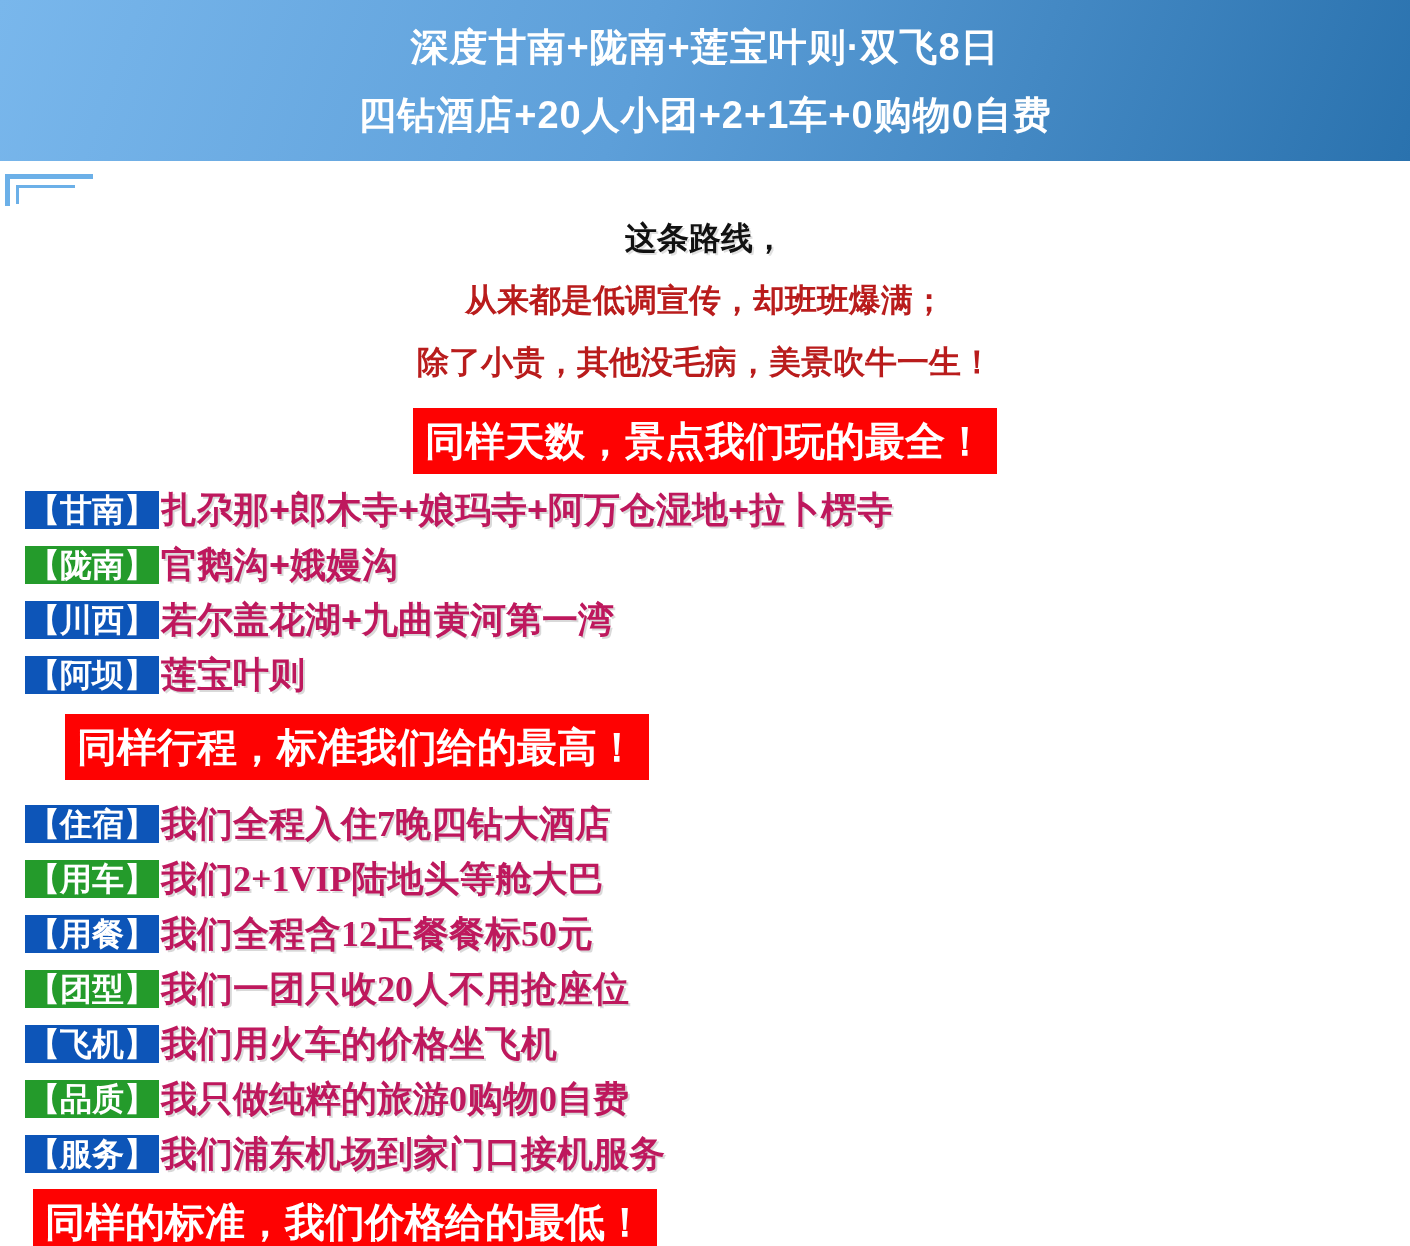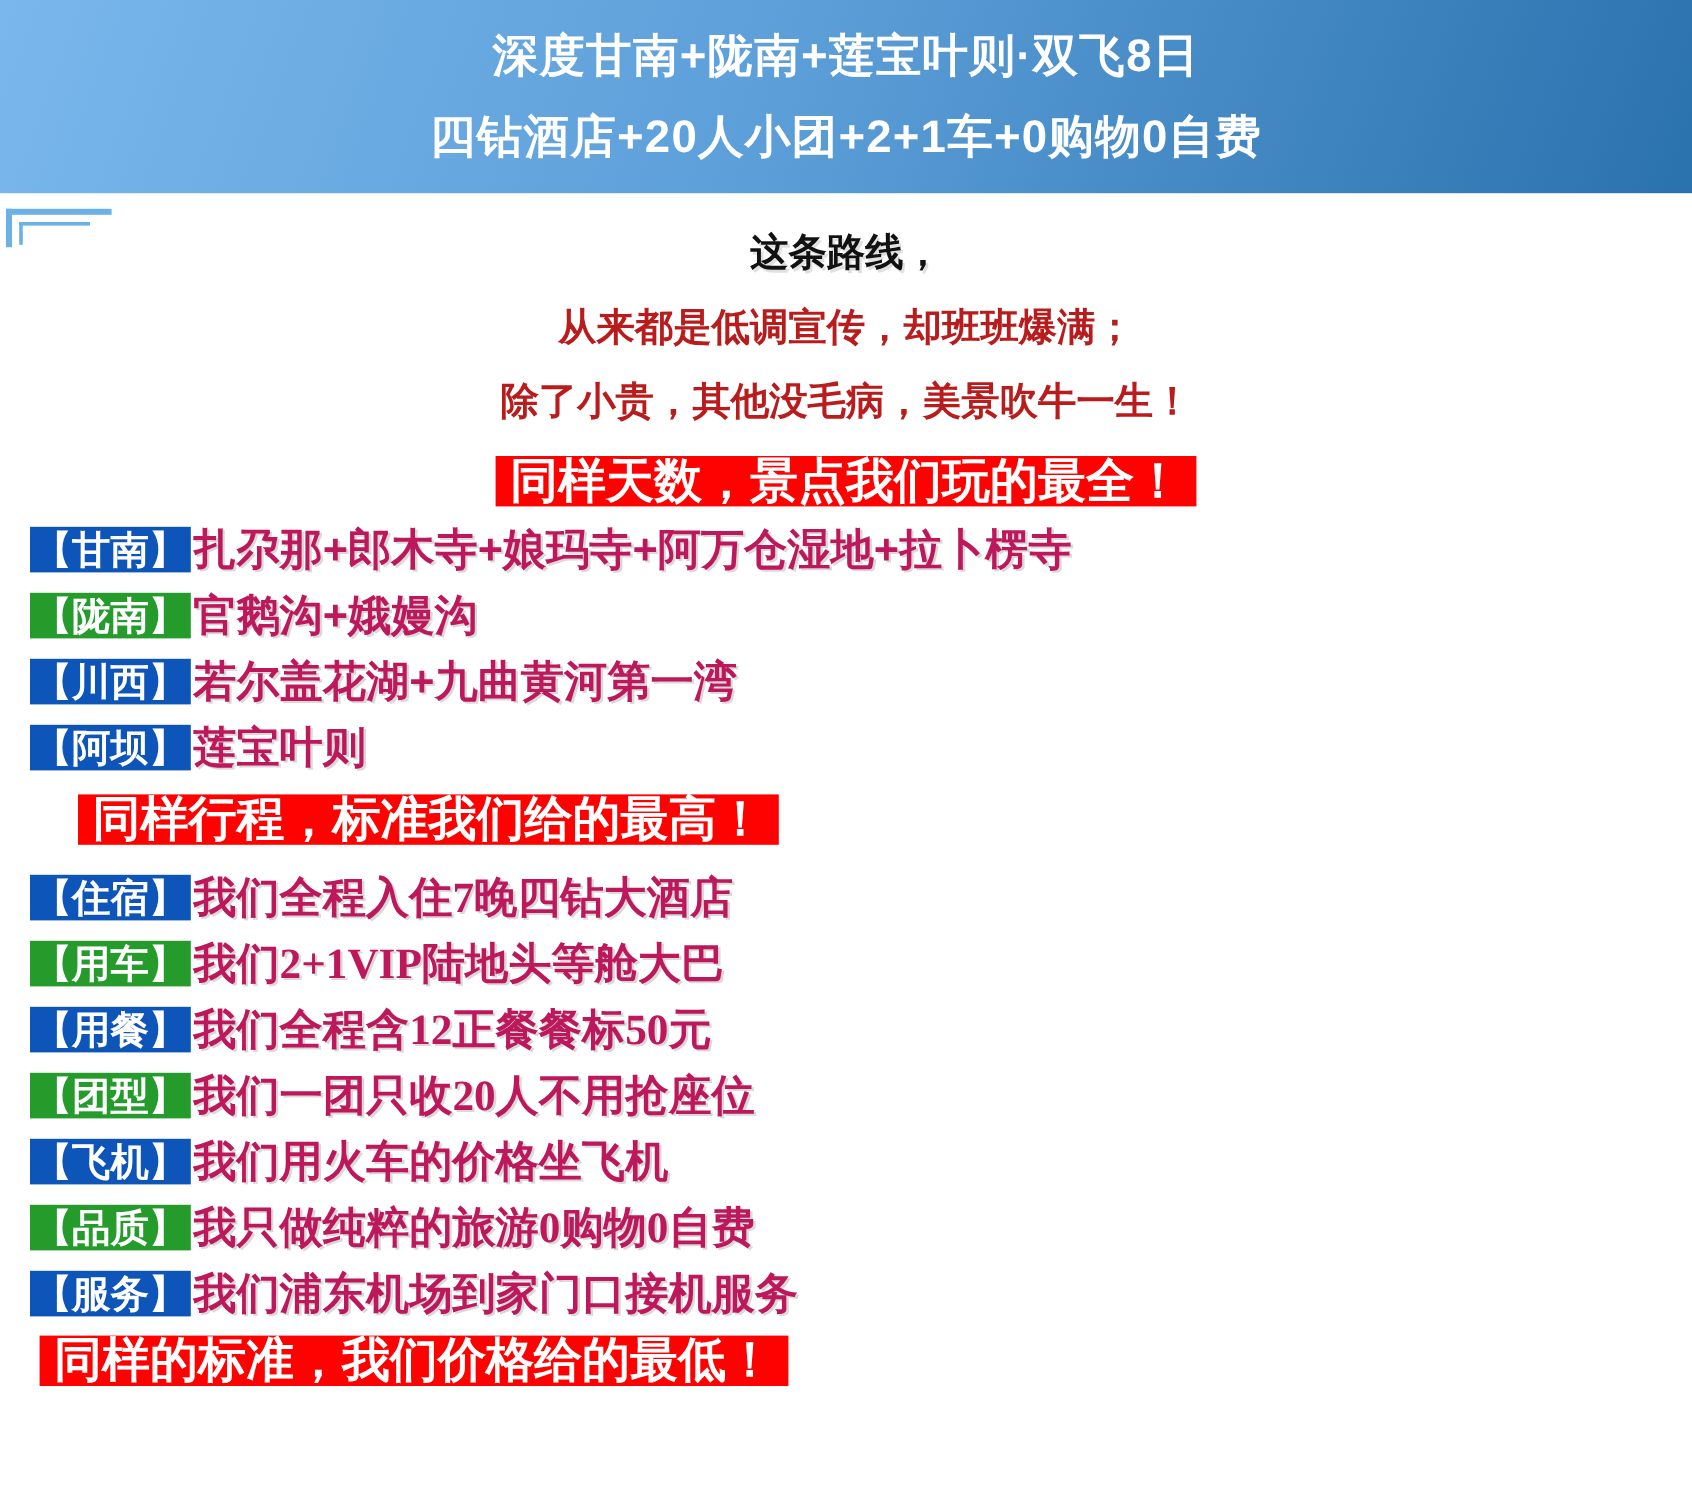--- a/index.html
+++ b/index.html
@@ -32,35 +32,35 @@
     border-top:5px solid #6cb0e8;
     border-left:5px solid #6cb0e8;
   }
   .corner-inner{
     position:absolute;left:16px;top:185px;
     width:56px;height:16px;
     border-top:3px solid #6cb0e8;
     border-left:3px solid #6cb0e8;
   }
   
-  .intro{padding-top:33px;text-align:center;}
+  .intro{padding-top:61px;text-align:center;}
   .intro p{margin:0 0 29px;font-size:32px;line-height:33px;white-space:nowrap;}
   .intro-black{color:#111111;text-shadow:2px 2px 0 rgba(0,0,0,0.12);}
   .intro-crimson{color:#b91c1c;}
   
   .banner-row{white-space:nowrap;}
   .banner-row.center{text-align:center;margin-top:22px;}
   .banner-row.indent-65{margin:19px 0 0 65px;}
   .banner-row.indent-33{margin:11px 0 0 33px;}
   .banner{
     display:inline-block;
     background:#fe0202;
     color:#ffffff;
     font-size:40px;line-height:42px;
-    padding:0 12px;
+    padding:12px 12px;
     white-space:nowrap;
   }
   
   .feature-list{list-style:none;margin:16px 0 0;padding:0 0 0 25px;}
   .feature-list.second{margin-top:24px;font-family:Liberation Serif, serif;}
   .feature-row{
     display:flex;align-items:center;
     height:40px;margin-bottom:15px;
     white-space:nowrap;
   }

